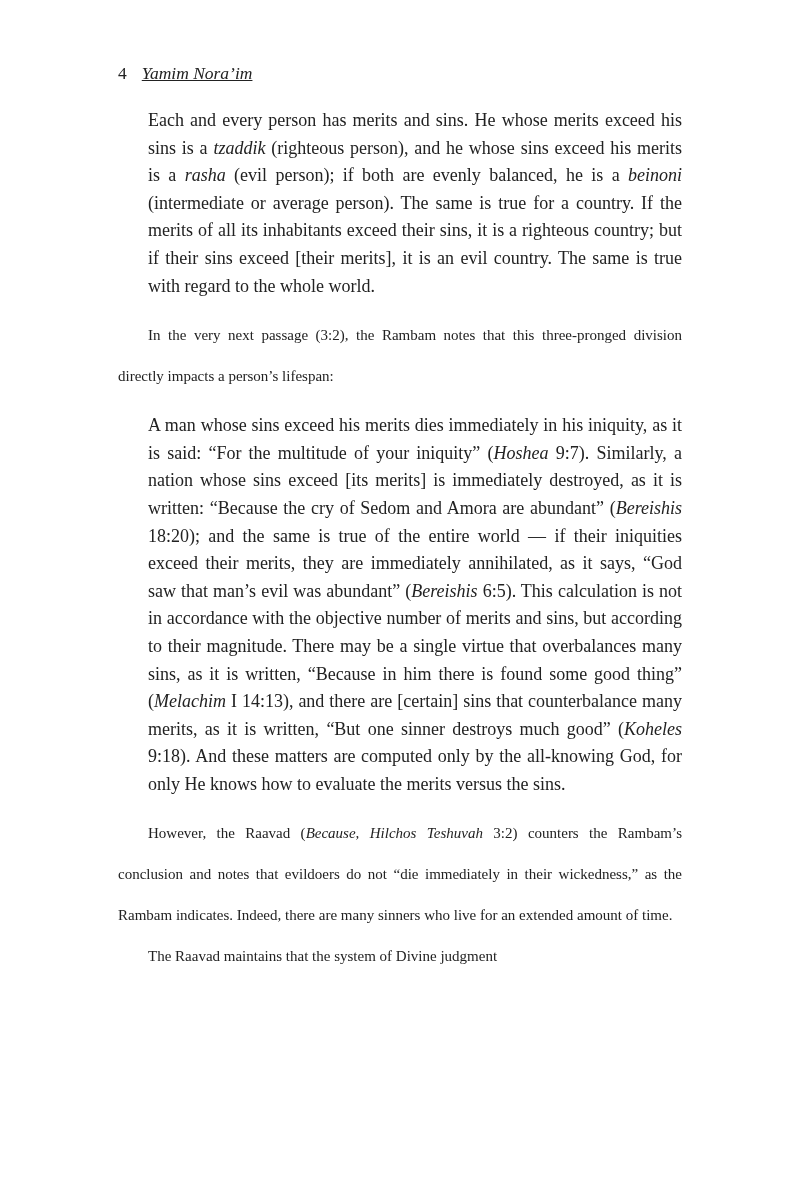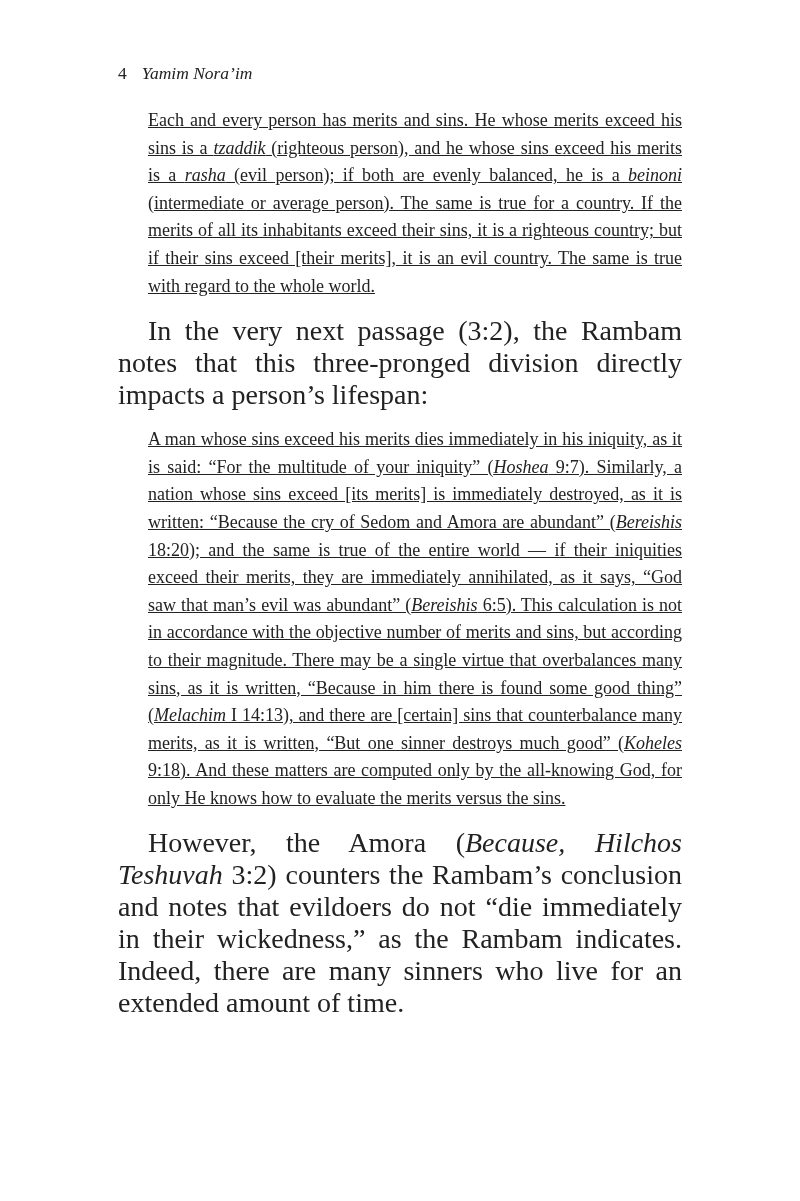--- a/index.html
+++ b/index.html
@@ -24,45 +24,46 @@
     margin-bottom: 23px;
     display: flex;
     align-items: baseline;
   }
   .page-number {
     font-style: normal;
     margin-right: 15px;
   }
   .book-title {
     font-style: italic;
+    text-decoration: underline;
   }
   .page-body p + p { }
   .blockquote {
     margin: 15px 0 15px 30px;
     font-size: 18px;
     line-height: 27.6px;
     text-align: justify;
-    text-decoration: underline;
   }
   .blockquote:first-child { margin-top: 0; }
   .paragraph {
-    font-size: 28px;
-    line-height: 32px;
+    font-size: 15px;
+    line-height: 41px;
     text-align: justify;
     text-indent: 30px;
   }
   em { font-style: italic; }
 </style>
 </head>
 <body>
 
 <div class="page">
   <div class="page-header">
     <span class="page-number">4</span>
     <span class="book-title">Yamim Nora’im</span>
   </div>
   <div class="page-body">
       <p class="blockquote"><span>Each and every person has merits and sins. He whose merits exceed his sins is a </span><em>tzaddik</em><span> (righteous person), and he whose sins exceed his merits is a </span><em>rasha</em><span> (evil person); if both are evenly balanced, he is a </span><em>beinoni</em><span> (intermediate or average person). The same is true for a country. If the merits of all its inhabitants exceed their sins, it is a righteous country; but if their sins exceed [their merits], it is an evil country. The same is true with regard to the whole world.</span></p>
       <p class="paragraph"><span>In the very next passage (3:2), the Rambam notes that this three-pronged division directly impacts a person’s lifespan:</span></p>
       <p class="blockquote"><span>A man whose sins exceed his merits dies immediately in his iniquity, as it is said: “For the multitude of your iniquity” (</span><em>Hoshea</em><span> 9:7). Similarly, a nation whose sins exceed [its merits] is immediately destroyed, as it is written: “Because the cry of Sedom and Amora are abundant” (</span><em>Bereishis</em><span> 18:20); and the same is true of the entire world — if their iniquities exceed their merits, they are immediately annihilated, as it says, “God saw that man’s evil was abundant” (</span><em>Bereishis</em><span> 6:5). This calculation is not in accordance with the objective number of merits and sins, but according to their magnitude. There may be a single virtue that overbalances many sins, as it is written, “Because in him there is found some good thing” (</span><em>Melachim</em><span> I 14:13), and there are [certain] sins that counterbalance many merits, as it is written, “But one sinner destroys much good” (</span><em>Koheles</em><span> 9:18). And these matters are computed only by the all-knowing God, for only He knows how to evaluate the merits versus the sins.</span></p>
-      <p class="paragraph"><span>However, the Amora (</span><em>Because, Hilchos Teshuvah</em><span> 3:2) counters the Rambam’s conclusion and notes that evildoers do not “die immediately in their wickedness,” as the Rambam indicates. Indeed, there are many sinners who live for an extended amount of time.</span></p>
+      <p class="paragraph"><span>However, the Raavad (</span><em>Because, Hilchos Teshuvah</em><span> 3:2) counters the Rambam’s conclusion and notes that evildoers do not “die immediately in their wickedness,” as the Rambam indicates. Indeed, there are many sinners who live for an extended amount of time.</span></p>
+      <p class="paragraph"><span>The Raavad maintains that the system of Divine judgment</span></p>
     </div>
 </div>
 
 </body></html>

